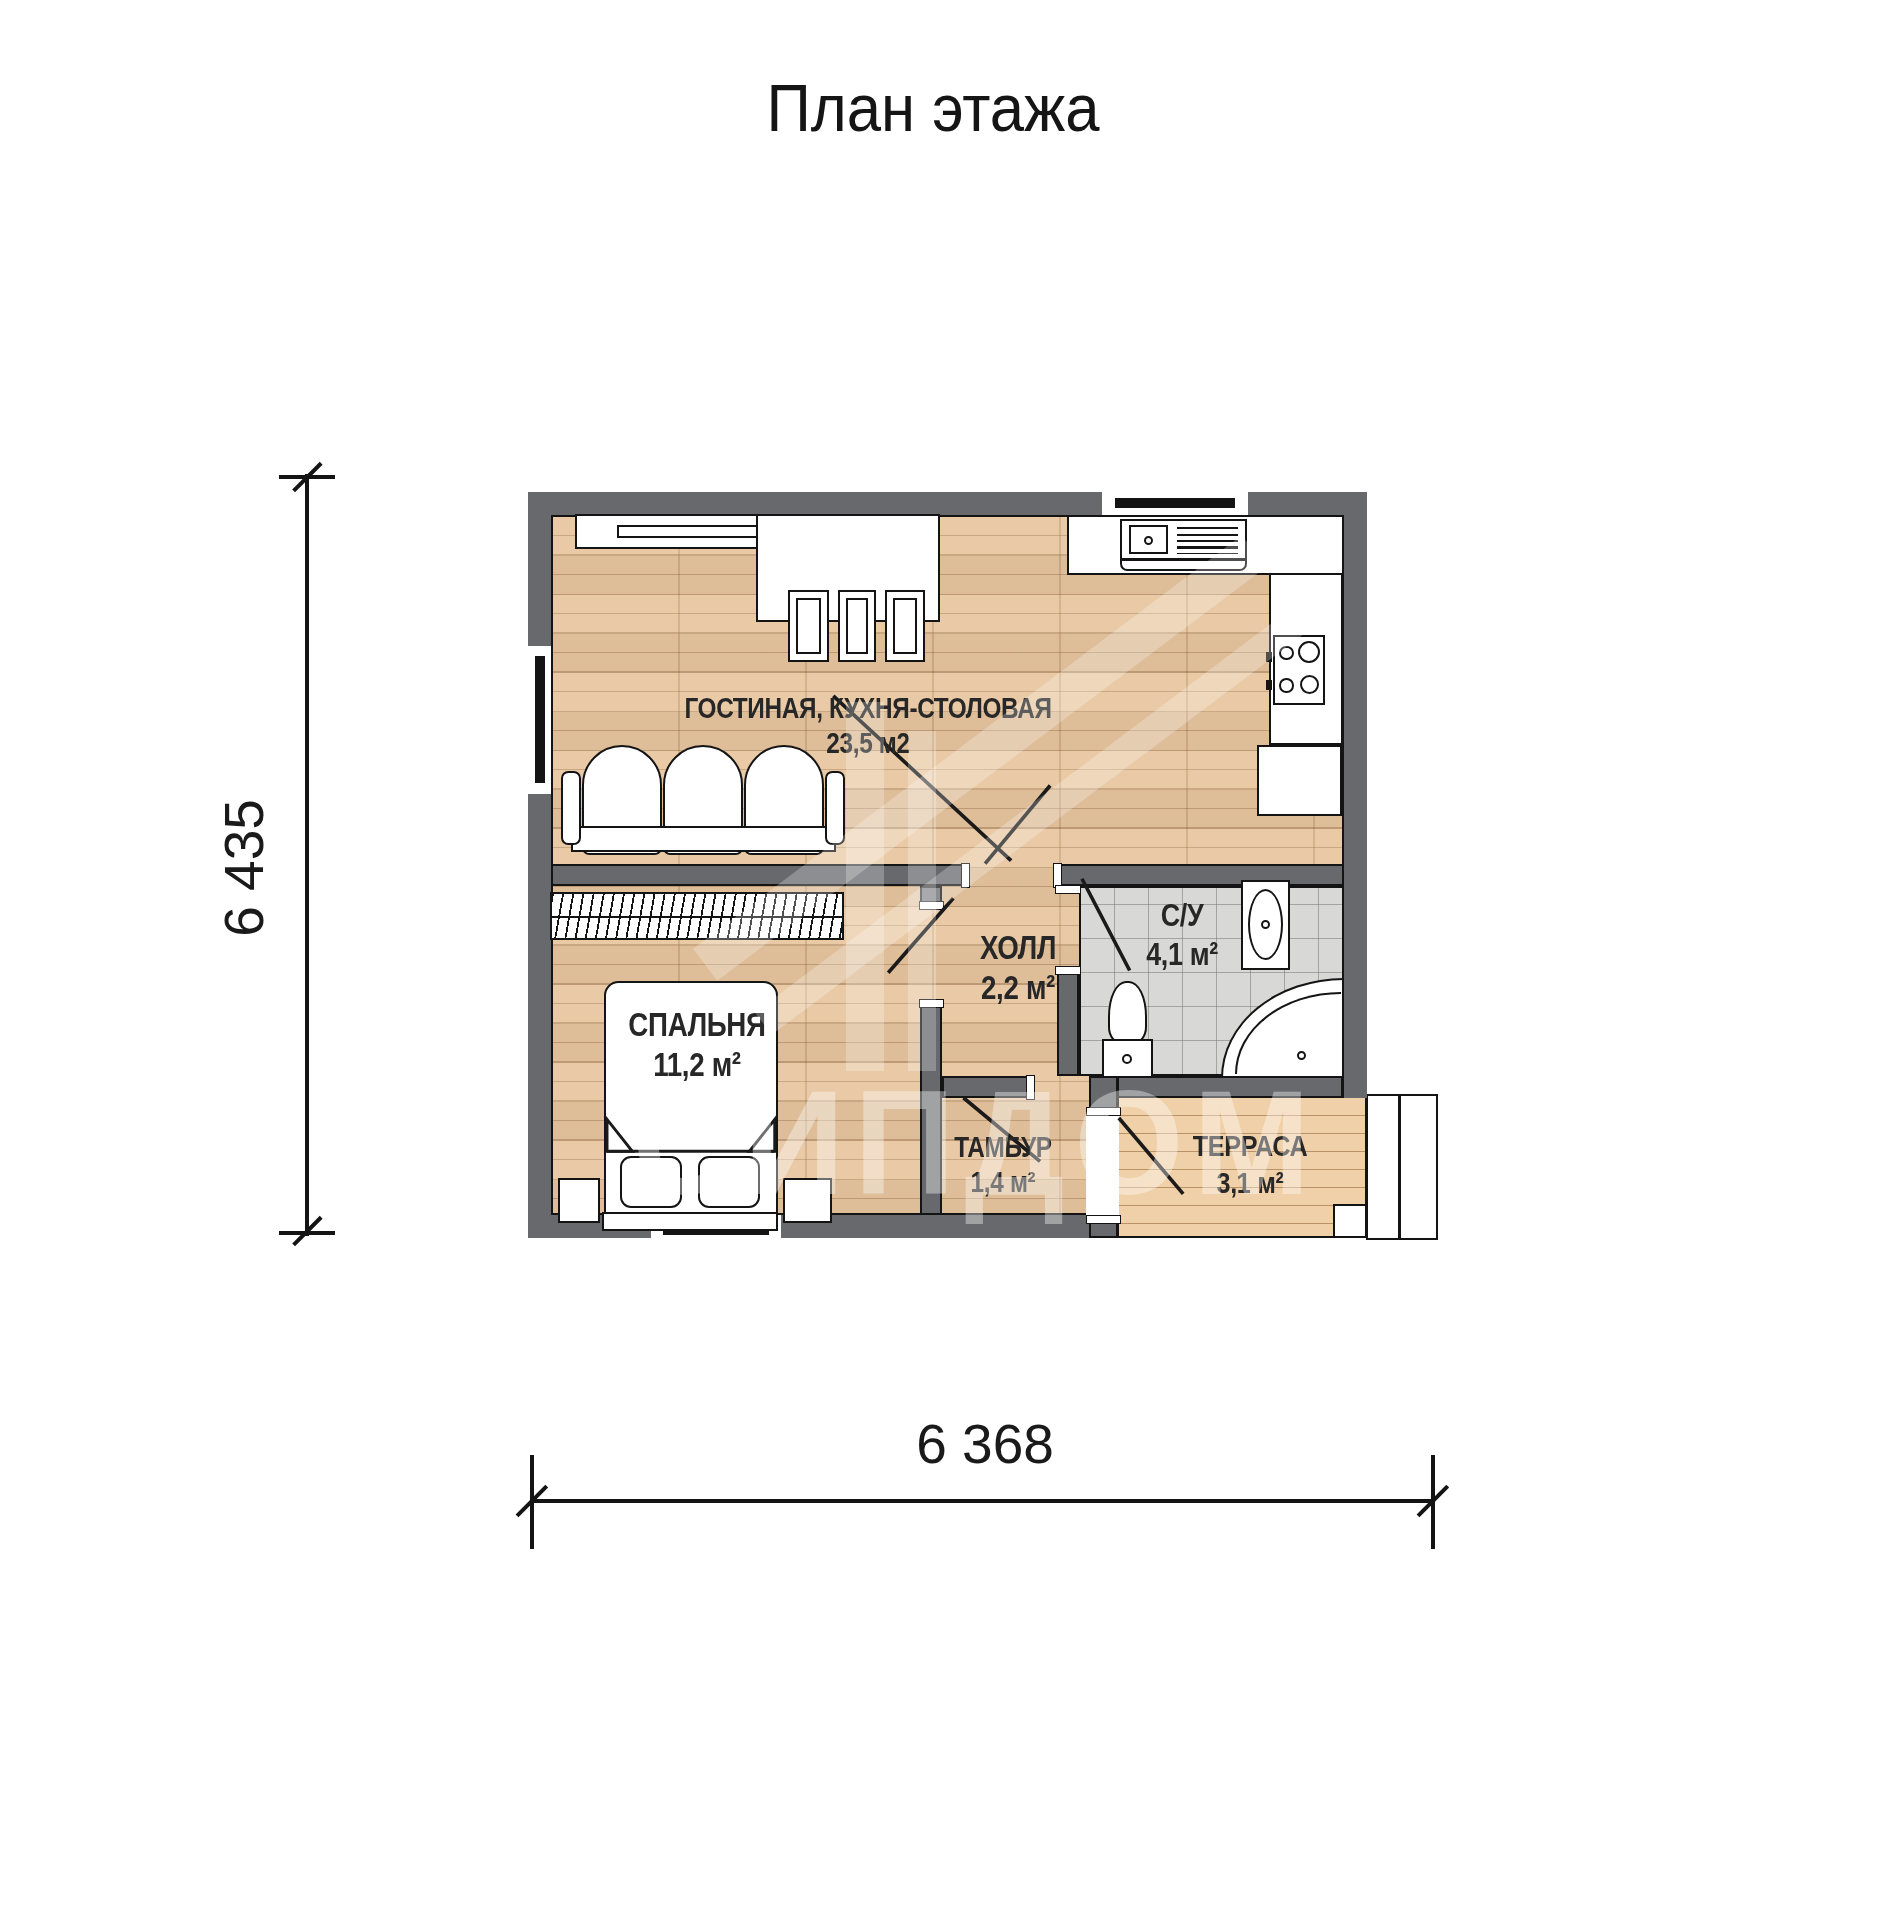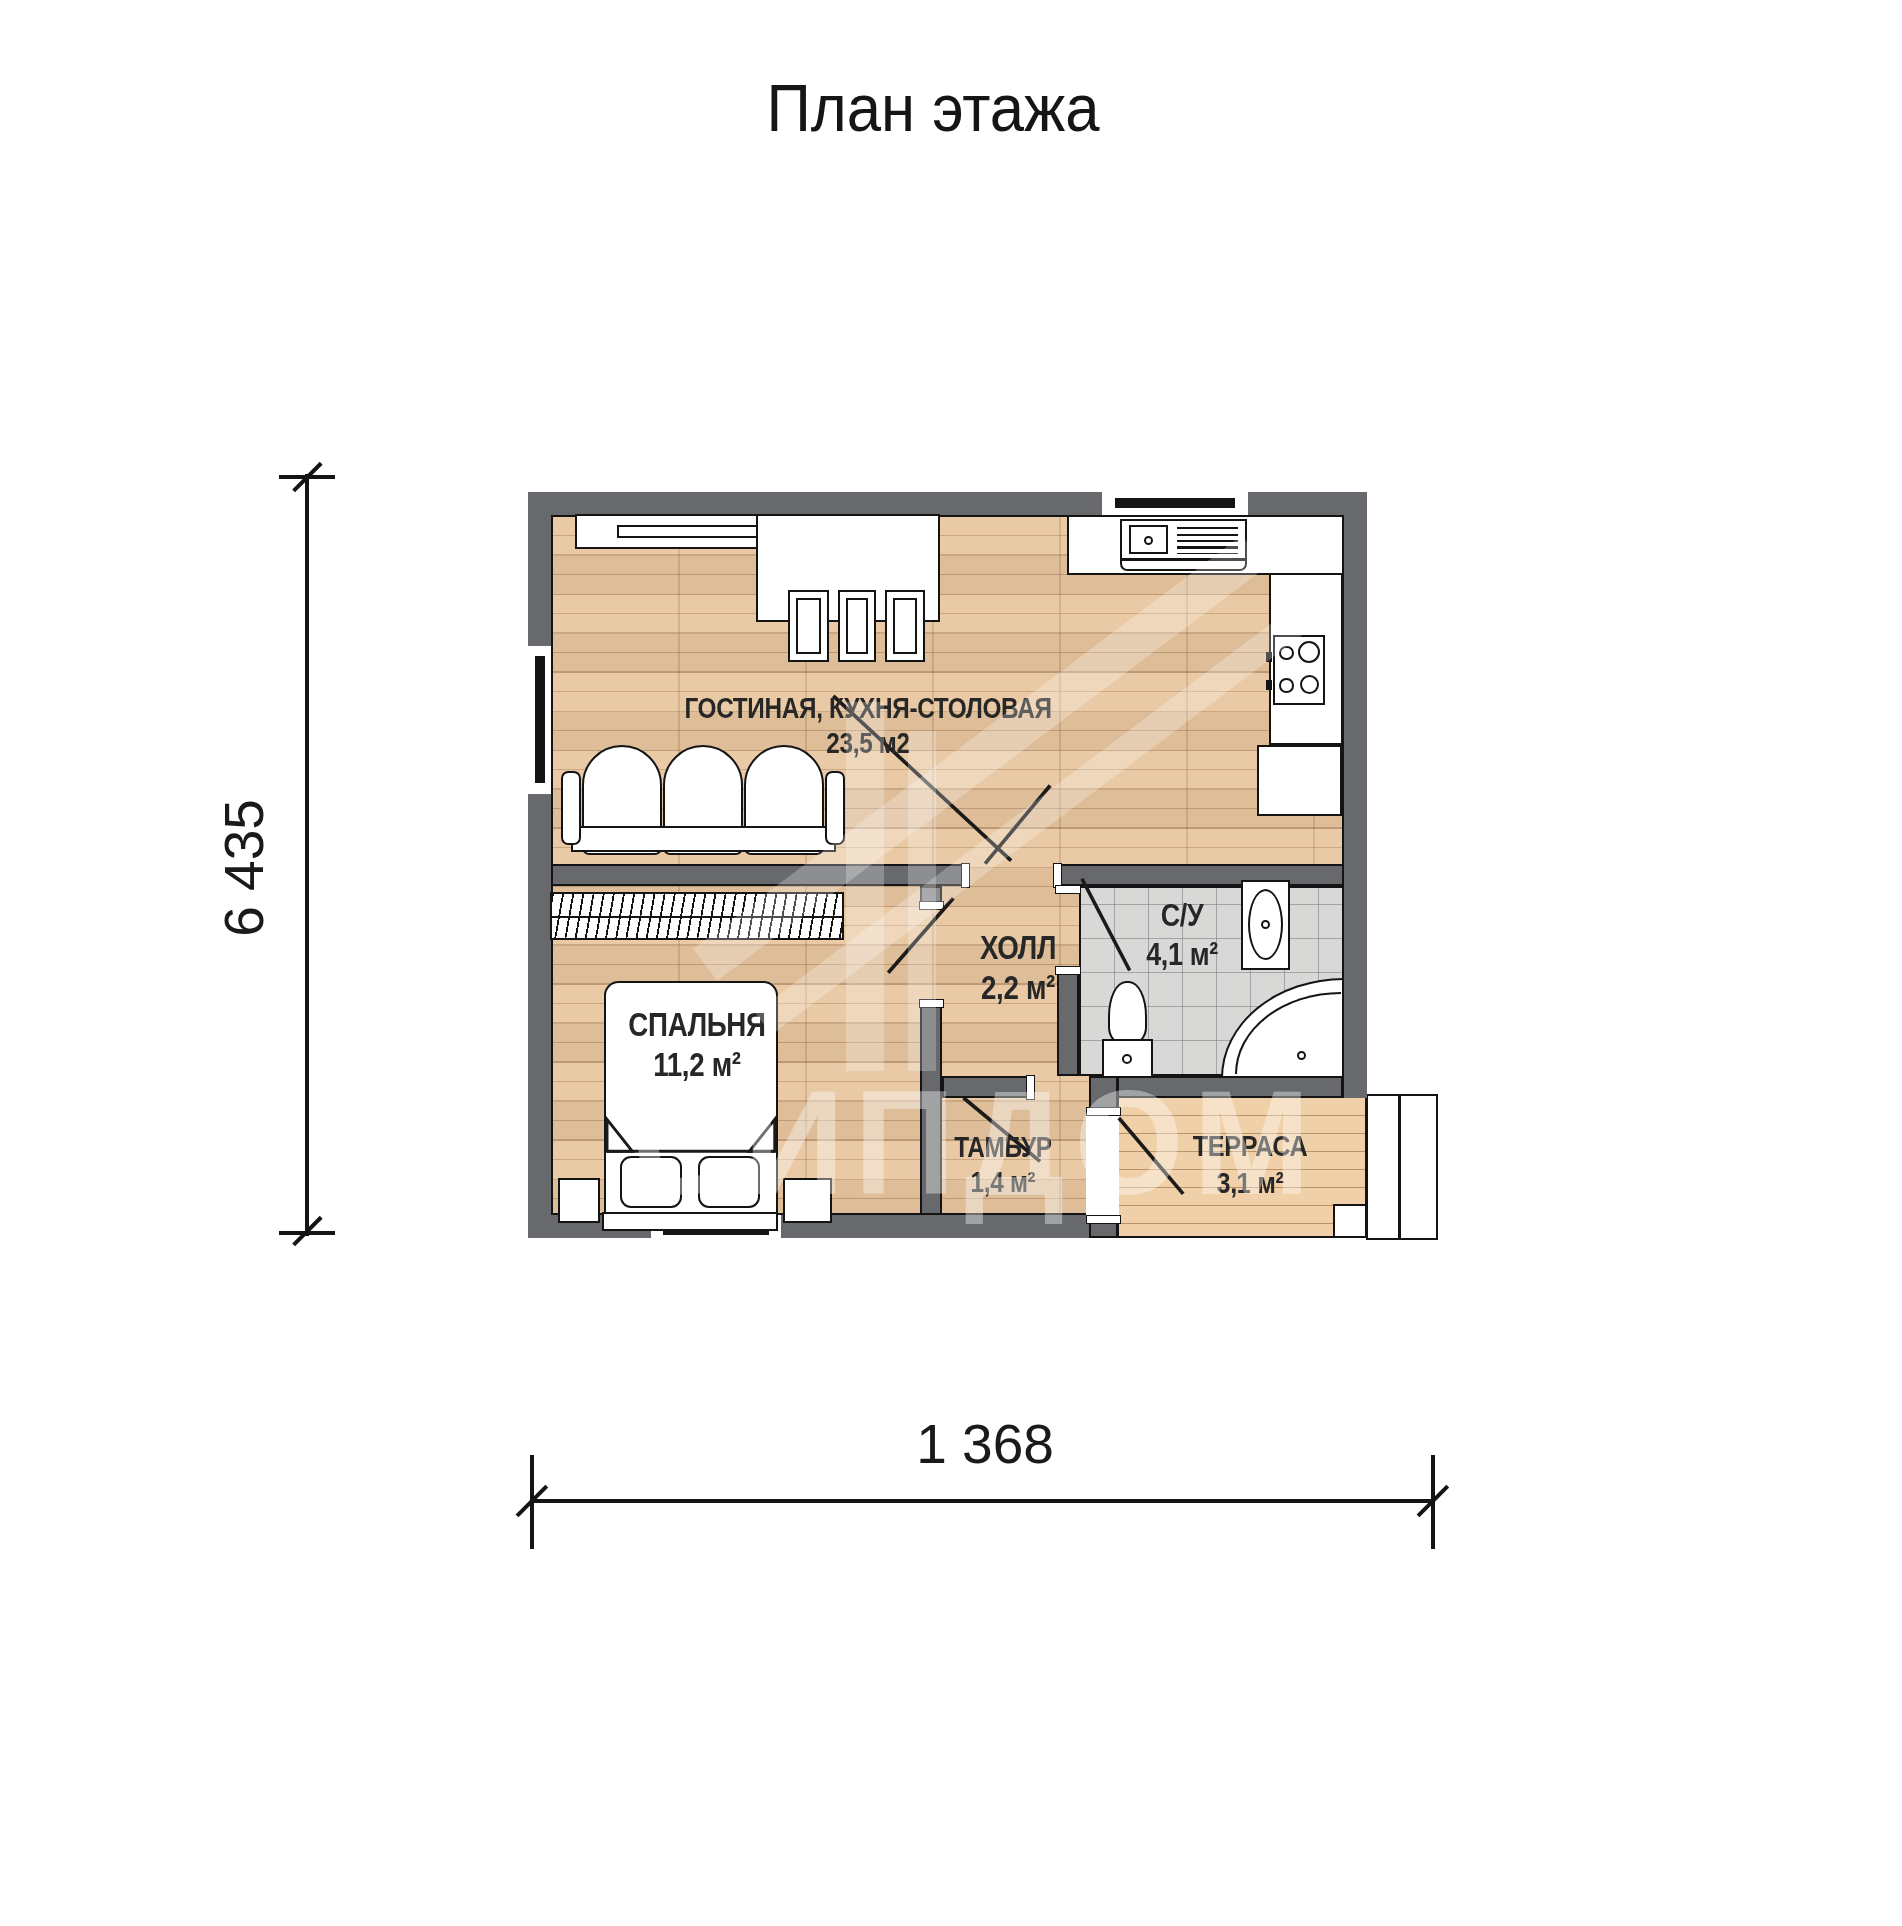--- a/index.html
+++ b/index.html
@@ -53,21 +53,21 @@
   <div class="dimline" style="left:279px;top:1231px;width:56px;height:3.6px;"></div>
   <div class="tick" style="left:288px;top:475px;width:39px;height:4.3px;"></div>
   <div class="tick" style="left:288px;top:1229px;width:39px;height:4.3px;"></div>
   <div class="dimtext" style="left:244px;top:868px;transform:translate(-50%,-50%) rotate(-90deg);">6 435</div>
 
   <div class="dimline" style="left:530px;top:1499px;width:904px;height:3.6px;"></div>
   <div class="dimline" style="left:530px;top:1455px;width:3.6px;height:94px;"></div>
   <div class="dimline" style="left:1431px;top:1455px;width:3.6px;height:94px;"></div>
   <div class="tick" style="left:511px;top:1499px;width:42px;height:4.3px;"></div>
   <div class="tick" style="left:1412px;top:1499px;width:42px;height:4.3px;"></div>
-  <div class="dimtext" style="left:985px;top:1444px;transform:translate(-50%,-50%);">1 368</div>
+  <div class="dimtext" style="left:985px;top:1444px;transform:translate(-50%,-50%);">6 368</div>
 
   <div class="abs" style="left:1366px;top:1094px;width:72px;height:146px;background:#fff;border:2.9px solid var(--line,#141414);z-index:2;">
     <div class="abs" style="left:30px;top:0;width:2.9px;height:100%;background:var(--line,#141414);"></div>
   </div>
 
   <div class="abs" style="left:528px;top:492px;width:839px;height:746px;">
 
     <div class="abs wood" style="left:23px;top:23px;width:793px;height:700px;border:2.2px solid var(--line,#141414);z-index:1;"></div>
     <div class="abs tile" style="left:551px;top:394px;width:265px;height:190px;border:2.2px solid var(--line,#141414);z-index:2;"></div>
     <div class="abs deck" style="left:589px;top:604px;width:250px;height:142px;border:2.9px solid var(--line,#141414);z-index:2;">

